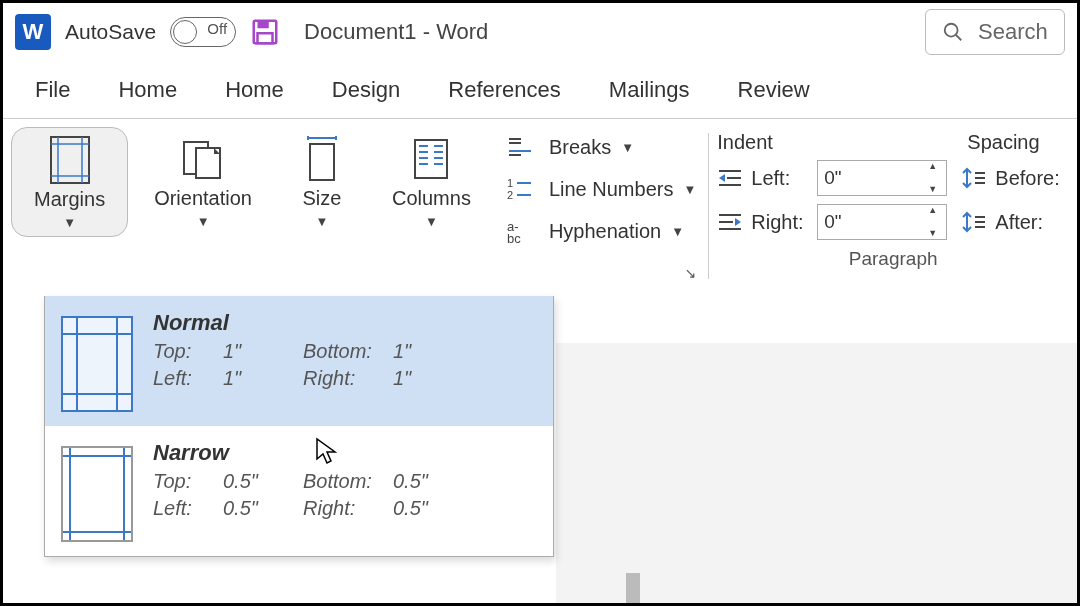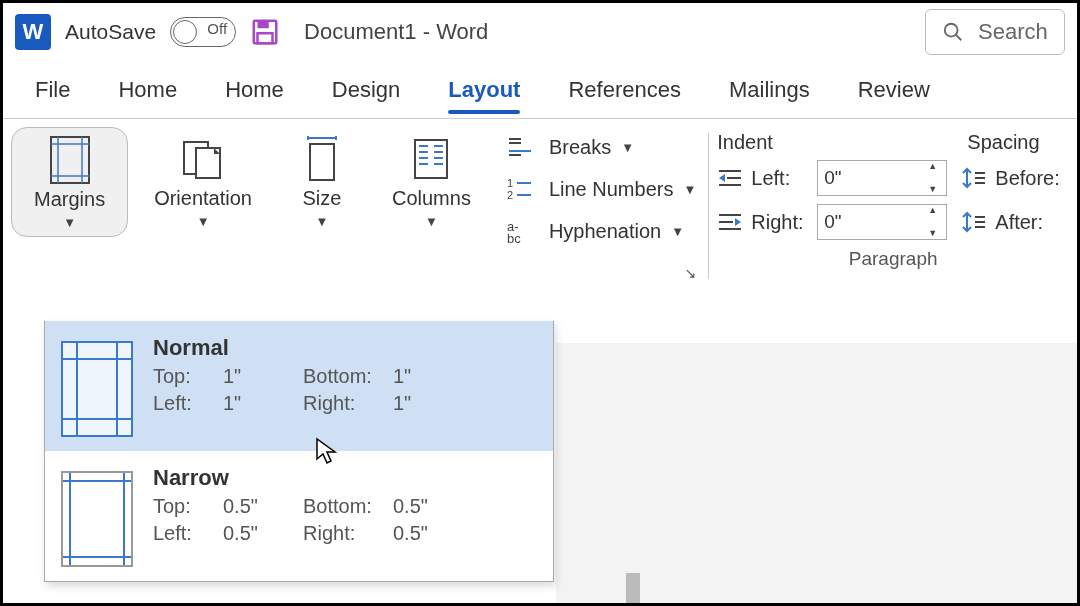--- a/index.html
+++ b/index.html
@@ -43,21 +43,21 @@
   .para-header { display: flex; font-size: 20px; color: #333; }
   .para-row { display: flex; align-items: center; gap: 8px; height: 40px; }
   .para-lbl { font-size: 20px; color: #333; min-width: 58px; }
   .spinner { border: 1.5px solid #aaa; width: 130px; height: 36px; display: flex; align-items: center; padding: 0 6px; font-size: 19px; color: #333; position: relative; background: #fff; }
   .spin-btns { position: absolute; right: 2px; top: 1px; bottom: 1px; width: 16px; display: flex; flex-direction: column; justify-content: space-between; }
   .spin-btns span { font-size: 9px; color: #444; line-height: 1; cursor: pointer; }
   .group-name { font-size: 19px; color: #555; text-align: center; margin-top: 6px; }
   .launcher { position: absolute; right: 6px; bottom: 6px; font-size: 14px; color: #555; cursor: pointer; }
 
   
-  .dropdown { position: absolute; left: 41px; top: 318px; width: 510px; background: #fff; border: 1px solid #aaa; border-top: none; box-shadow: 2px 4px 8px rgba(0,0,0,0.15); }
+  .dropdown { position: absolute; left: 41px; top: 293px; width: 510px; background: #fff; border: 1px solid #aaa; border-top: none; box-shadow: 2px 4px 8px rgba(0,0,0,0.15); font-style: italic; }
   .dd-item { display: flex; padding: 14px 16px; gap: 20px; cursor: pointer; }
   .dd-item.hover { background: #cfe0f4; }
   .dd-thumb { width: 72px; height: 96px; border: 2px solid #999; background: #fff; position: relative; flex-shrink: 0; margin-top: 6px; }
   .dd-thumb.hover-thumb { border: 2px solid #3b78c8; background: #eef4fc; }
   .dd-body { flex: 1; }
   .dd-title { font-size: 22px; font-weight: 700; color: #333; margin-bottom: 4px; }
   .dd-grid { display: grid; grid-template-columns: 70px 80px 90px 60px; row-gap: 4px; font-size: 20px; color: #555; }
   .dd-grid .k { color: #555; }
   .dd-grid .v { color: #555; }
 
@@ -93,21 +93,20 @@
       </svg>
     <span class="search-text">Search</span>
   </div>
 </div>
 
 <div class="tabs">
   <div class="tab">File</div>
   <div class="tab">Home</div>
   <div class="tab">Home</div>
   <div class="tab">Design</div>
-  <div class="tab active">Layout</div>
   <div class="tab">References</div>
   <div class="tab">Mailings</div>
   <div class="tab">Review</div>
 </div>
 
 <div class="ribbon">
 
   <div class="group">
     <div class="group-row">
       <div class="big-btn selected">

